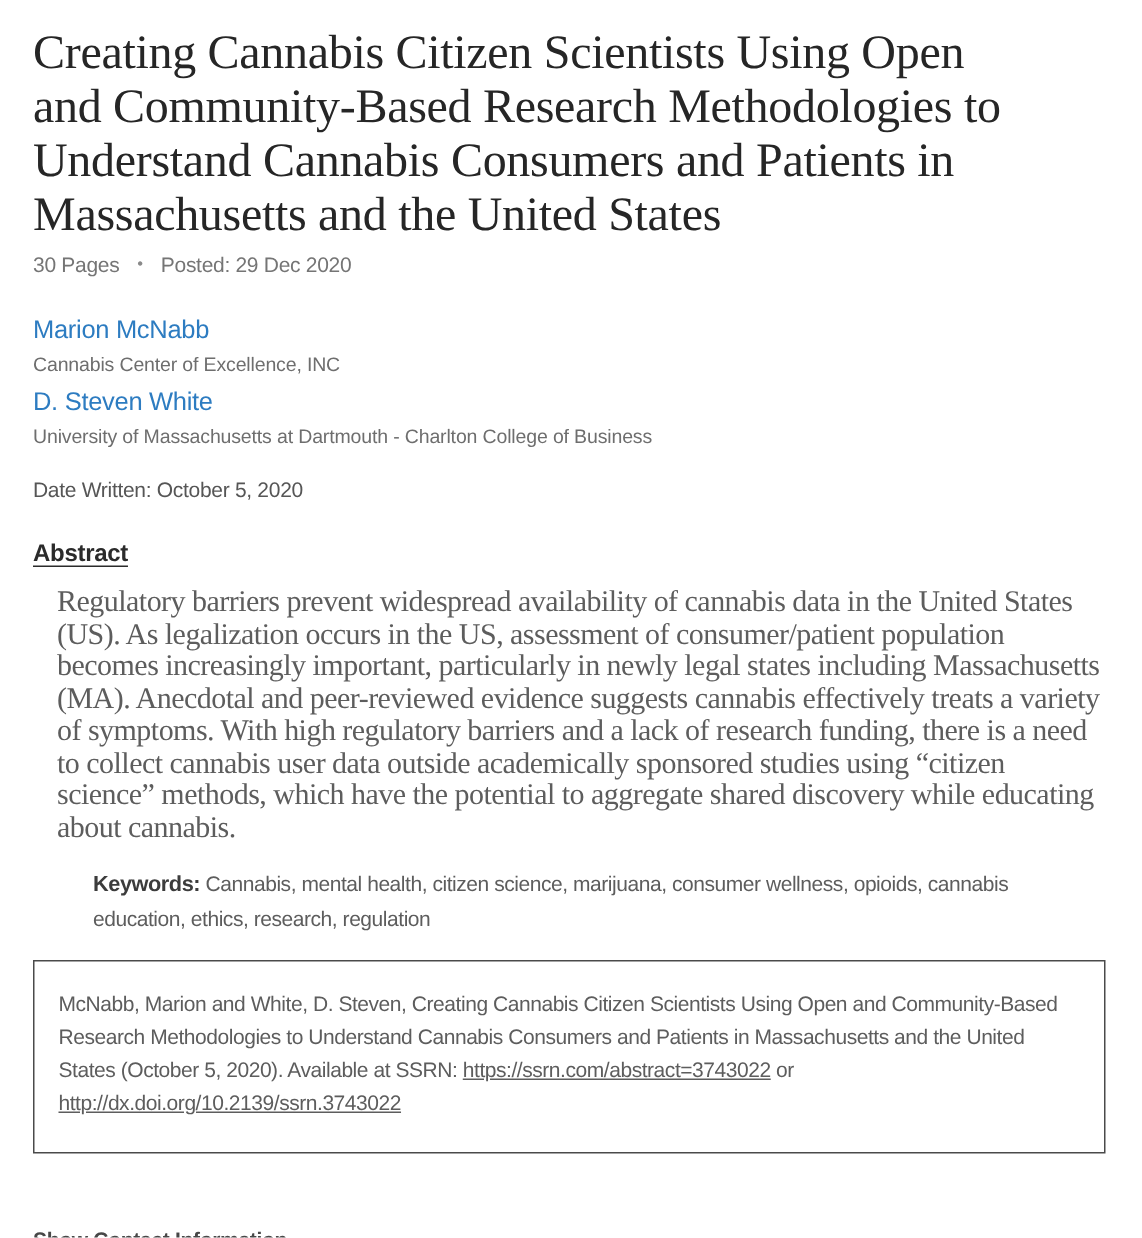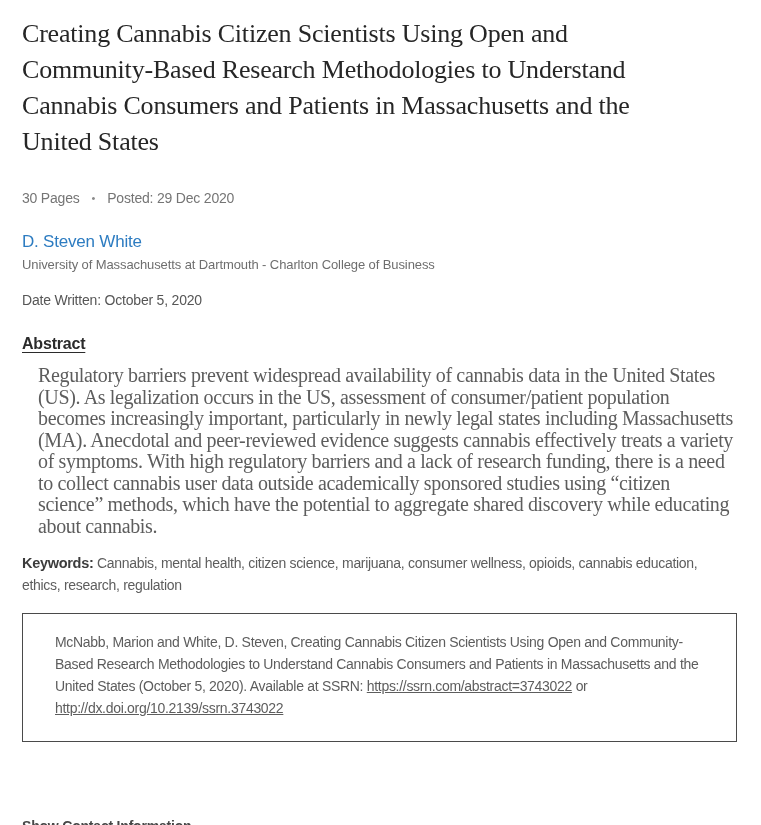--- a/index.html
+++ b/index.html
@@ -13,28 +13,28 @@
   *{box-sizing:border-box;}
   html,body{
     margin:0;padding:0;background:#ffffff;
     width:761px;height:825px;overflow:hidden;
     font-family:"Liberation Sans","DejaVu Sans",sans-serif;
   }
   .page{position:relative;width:761px;height:825px;padding:0 24px 0 22px;overflow:hidden;}
 
   .paper-title{
     font-family:"Liberation Serif","DejaVu Serif",serif;
-    font-size:26px;line-height:36px;font-weight:500;
+    font-size:32px;line-height:36px;font-weight:500;
     color:var(--title-text);
     margin:16px 0 0 0;max-width:662px;
     letter-spacing:-0.2px;
   }
 
   .meta-row{
-    margin-top:30px;font-size:14px;color:var(--meta-text);
+    margin-top:8px;font-size:14px;color:var(--meta-text);
     display:flex;align-items:center;letter-spacing:-0.2px;
   }
   .meta-dot{font-size:11px;margin:0 12px;color:#8a8a8a;}
 
   .author-block{margin-top:26px;}
   .author-block + .author-block{margin-top:8px;}
   .author-name{
     font-size:17px;color:var(--link-blue);cursor:pointer;
     letter-spacing:-0.2px;display:inline-block;
   }
@@ -48,26 +48,26 @@
     margin:27px 0 0 0;font-size:16px;font-weight:bold;color:#2b2b2b;
     text-decoration:underline;text-underline-offset:3px;display:inline-block;
     letter-spacing:-0.2px;
   }
   .abstract-body{
     margin:12px 0 0 16px;font-size:20px;line-height:21.5px;color:var(--body-text);
     letter-spacing:-0.35px;
     font-family:Liberation Serif, serif;
   }
 
-  .label-line{margin-top:16px;font-size:14px;line-height:21.5px;color:var(--body-text);letter-spacing:-0.3px;}
+  .label-line{margin-top:16px;font-size:14px;line-height:21.5px;color:var(--body-text);letter-spacing:-0.3px;margin-left:40px;}
   .inline-label{font-weight:bold;color:var(--label-text);font-size:14.5px;}
 
   .citation-box{
     margin-top:17px;border:1px solid var(--box-border);
-    padding:17px 20px 22px 32px;background:#ffffff;
+    padding:17px 20px 22px 16px;background:#ffffff;
   }
   .citation-text{
     margin:0;font-size:14px;line-height:22px;color:var(--body-text);letter-spacing:-0.3px;
   }
   .cite-link{
     color:var(--body-text);text-decoration:underline;cursor:pointer;
   }
 
   .footer-link{
     position:absolute;left:22px;top:818px;
@@ -81,20 +81,24 @@
 <div class="page">
 
   <h1 class="paper-title">Creating Cannabis Citizen Scientists Using Open and Community-Based Research Methodologies to Understand Cannabis Consumers and Patients in Massachusetts and the United States</h1>
 
   <div class="meta-row">
     <span>30 Pages</span>
     <span class="meta-dot">•</span>
     <span>Posted: 29 Dec 2020</span>
   </div>
 
+  <div class="author-block">
+    <a class="author-name">Marion McNabb</a>
+    <div class="author-affiliation">Cannabis Center of Excellence, INC</div>
+  </div>
 
   <div class="author-block">
     <a class="author-name">D. Steven White</a>
     <div class="author-affiliation">University of Massachusetts at Dartmouth - Charlton College of Business</div>
   </div>
 
   <div class="date-written">Date Written: October 5, 2020</div>
 
   <h2 class="abstract-heading">Abstract</h2>
   <p class="abstract-body">Regulatory barriers prevent widespread availability of cannabis data in the United States (US). As legalization occurs in the US, assessment of consumer/patient population becomes increasingly important, particularly in newly legal states including Massachusetts (MA). Anecdotal and peer-reviewed evidence suggests cannabis effectively treats a variety of symptoms. With high regulatory barriers and a lack of research funding, there is a need to collect cannabis user data outside academically sponsored studies using “citizen science” methods, which have the potential to aggregate shared discovery while educating about cannabis.</p>

